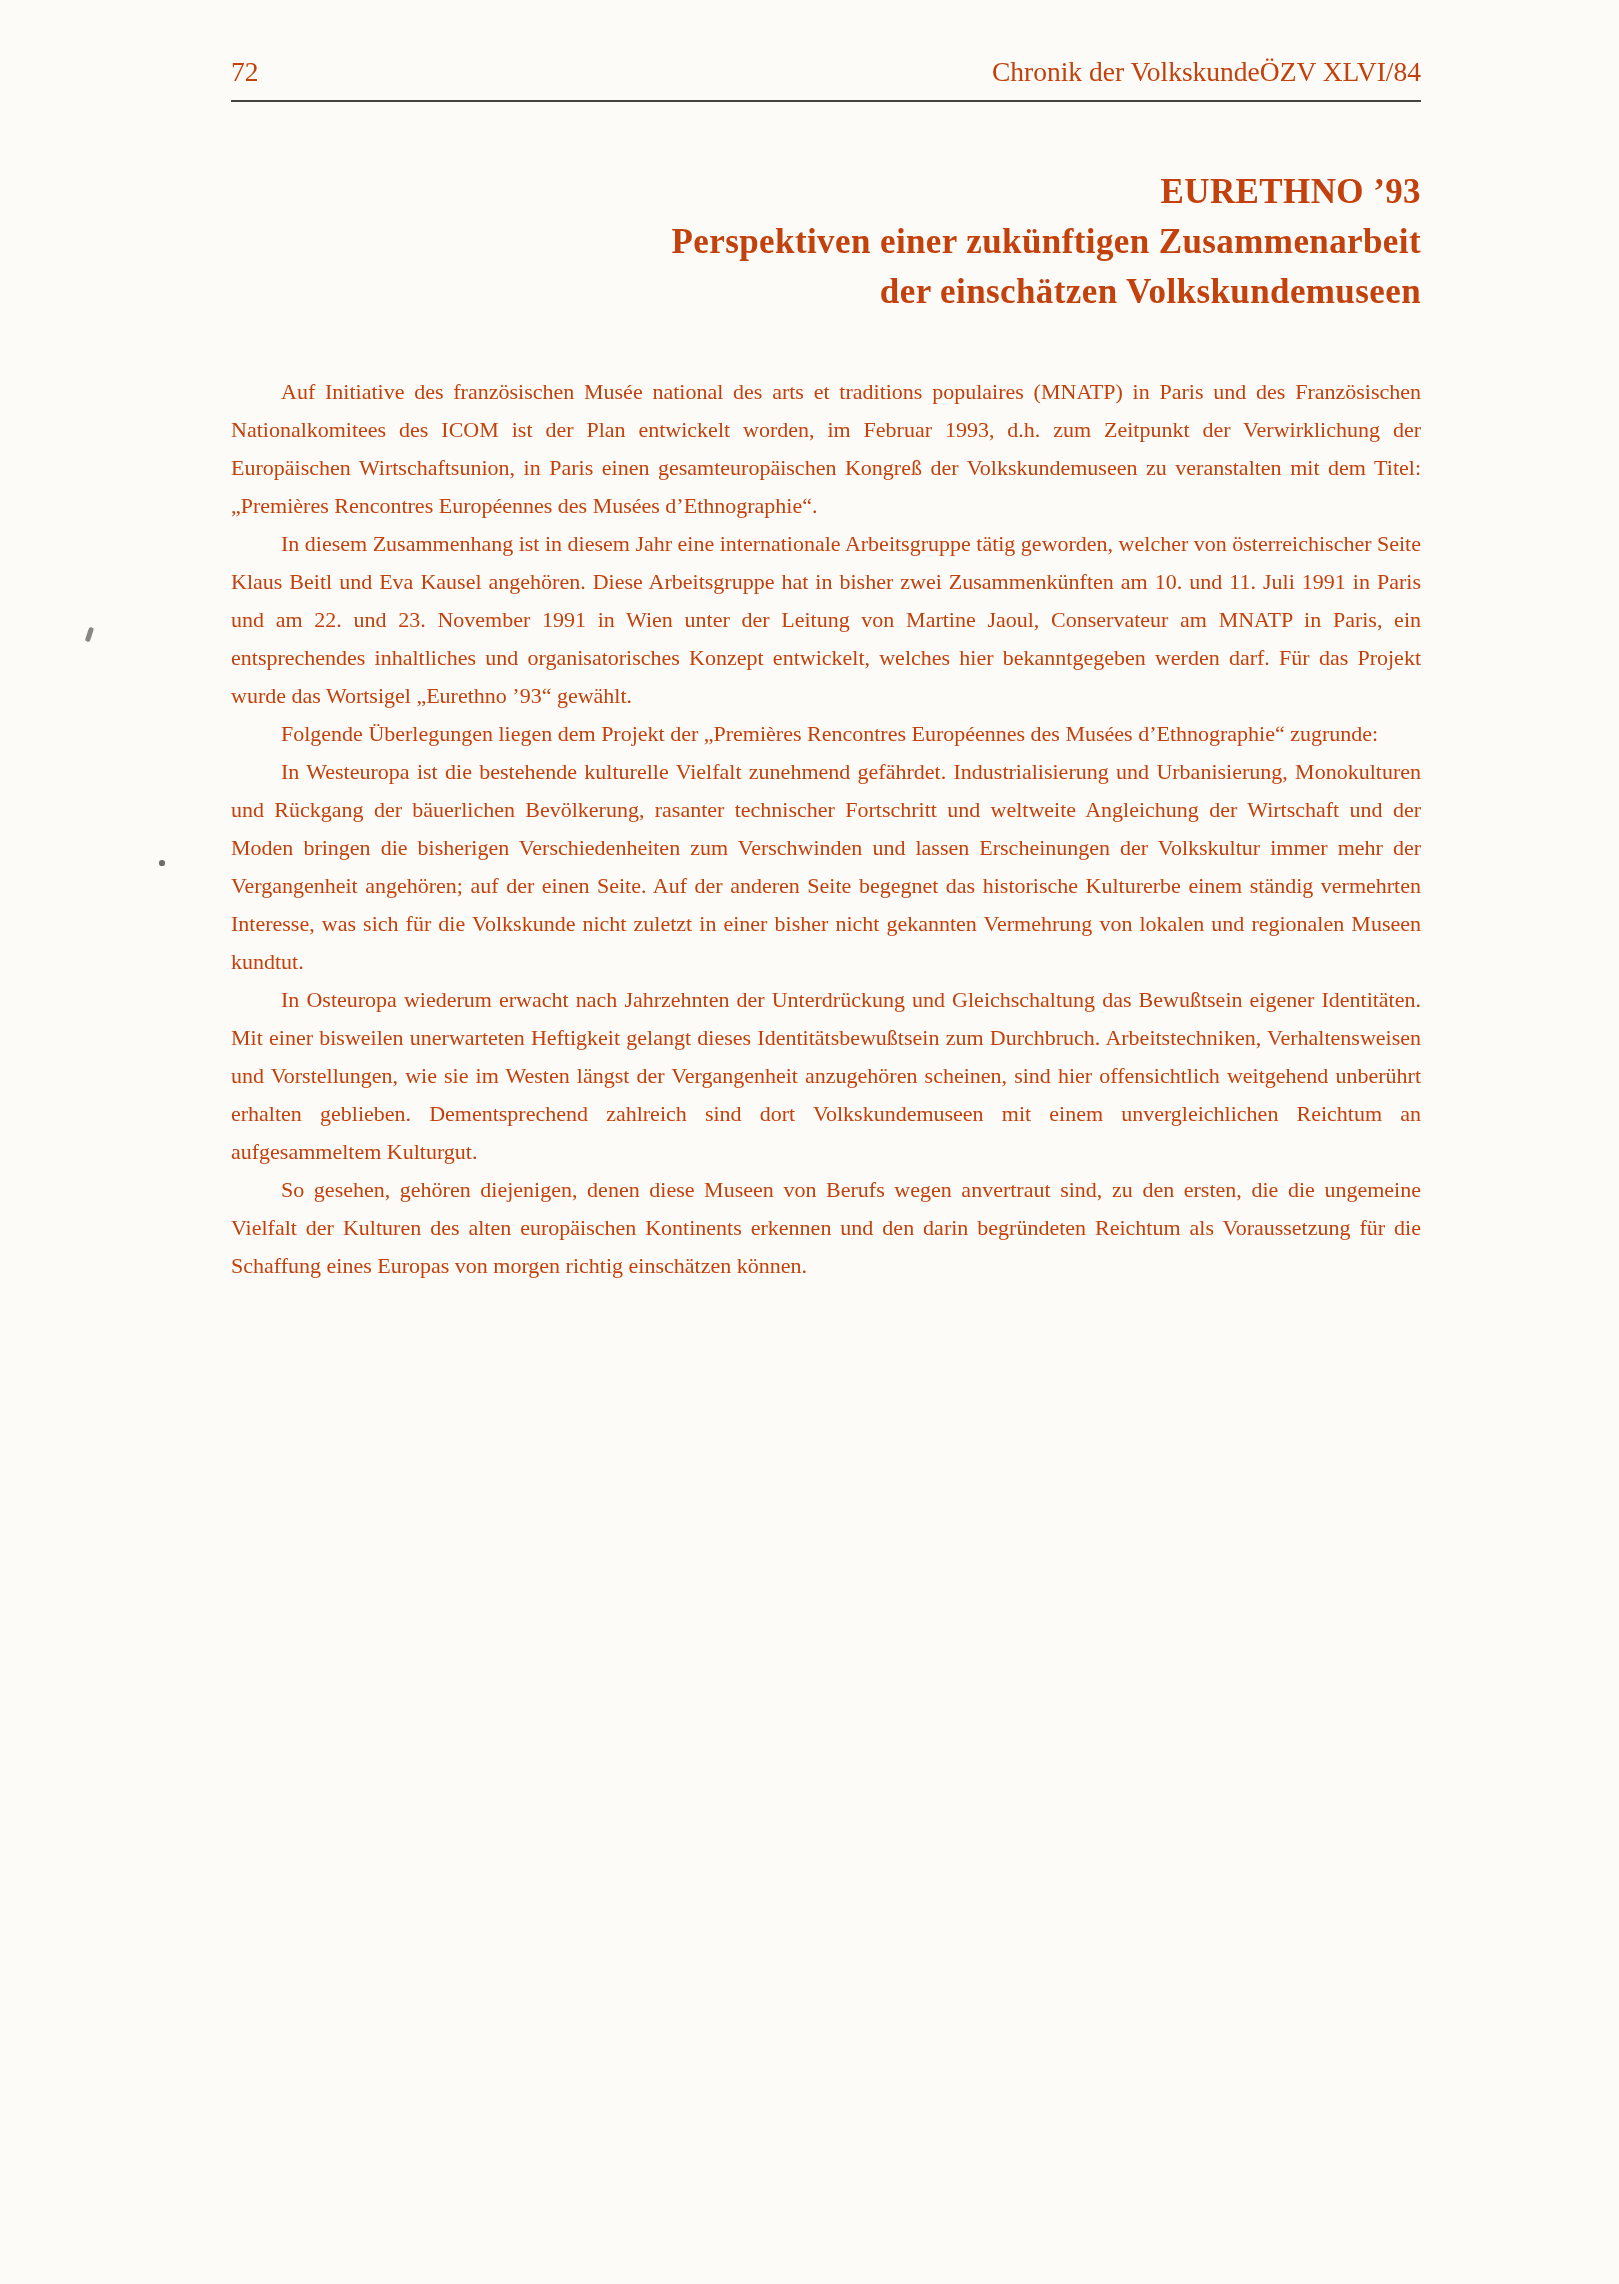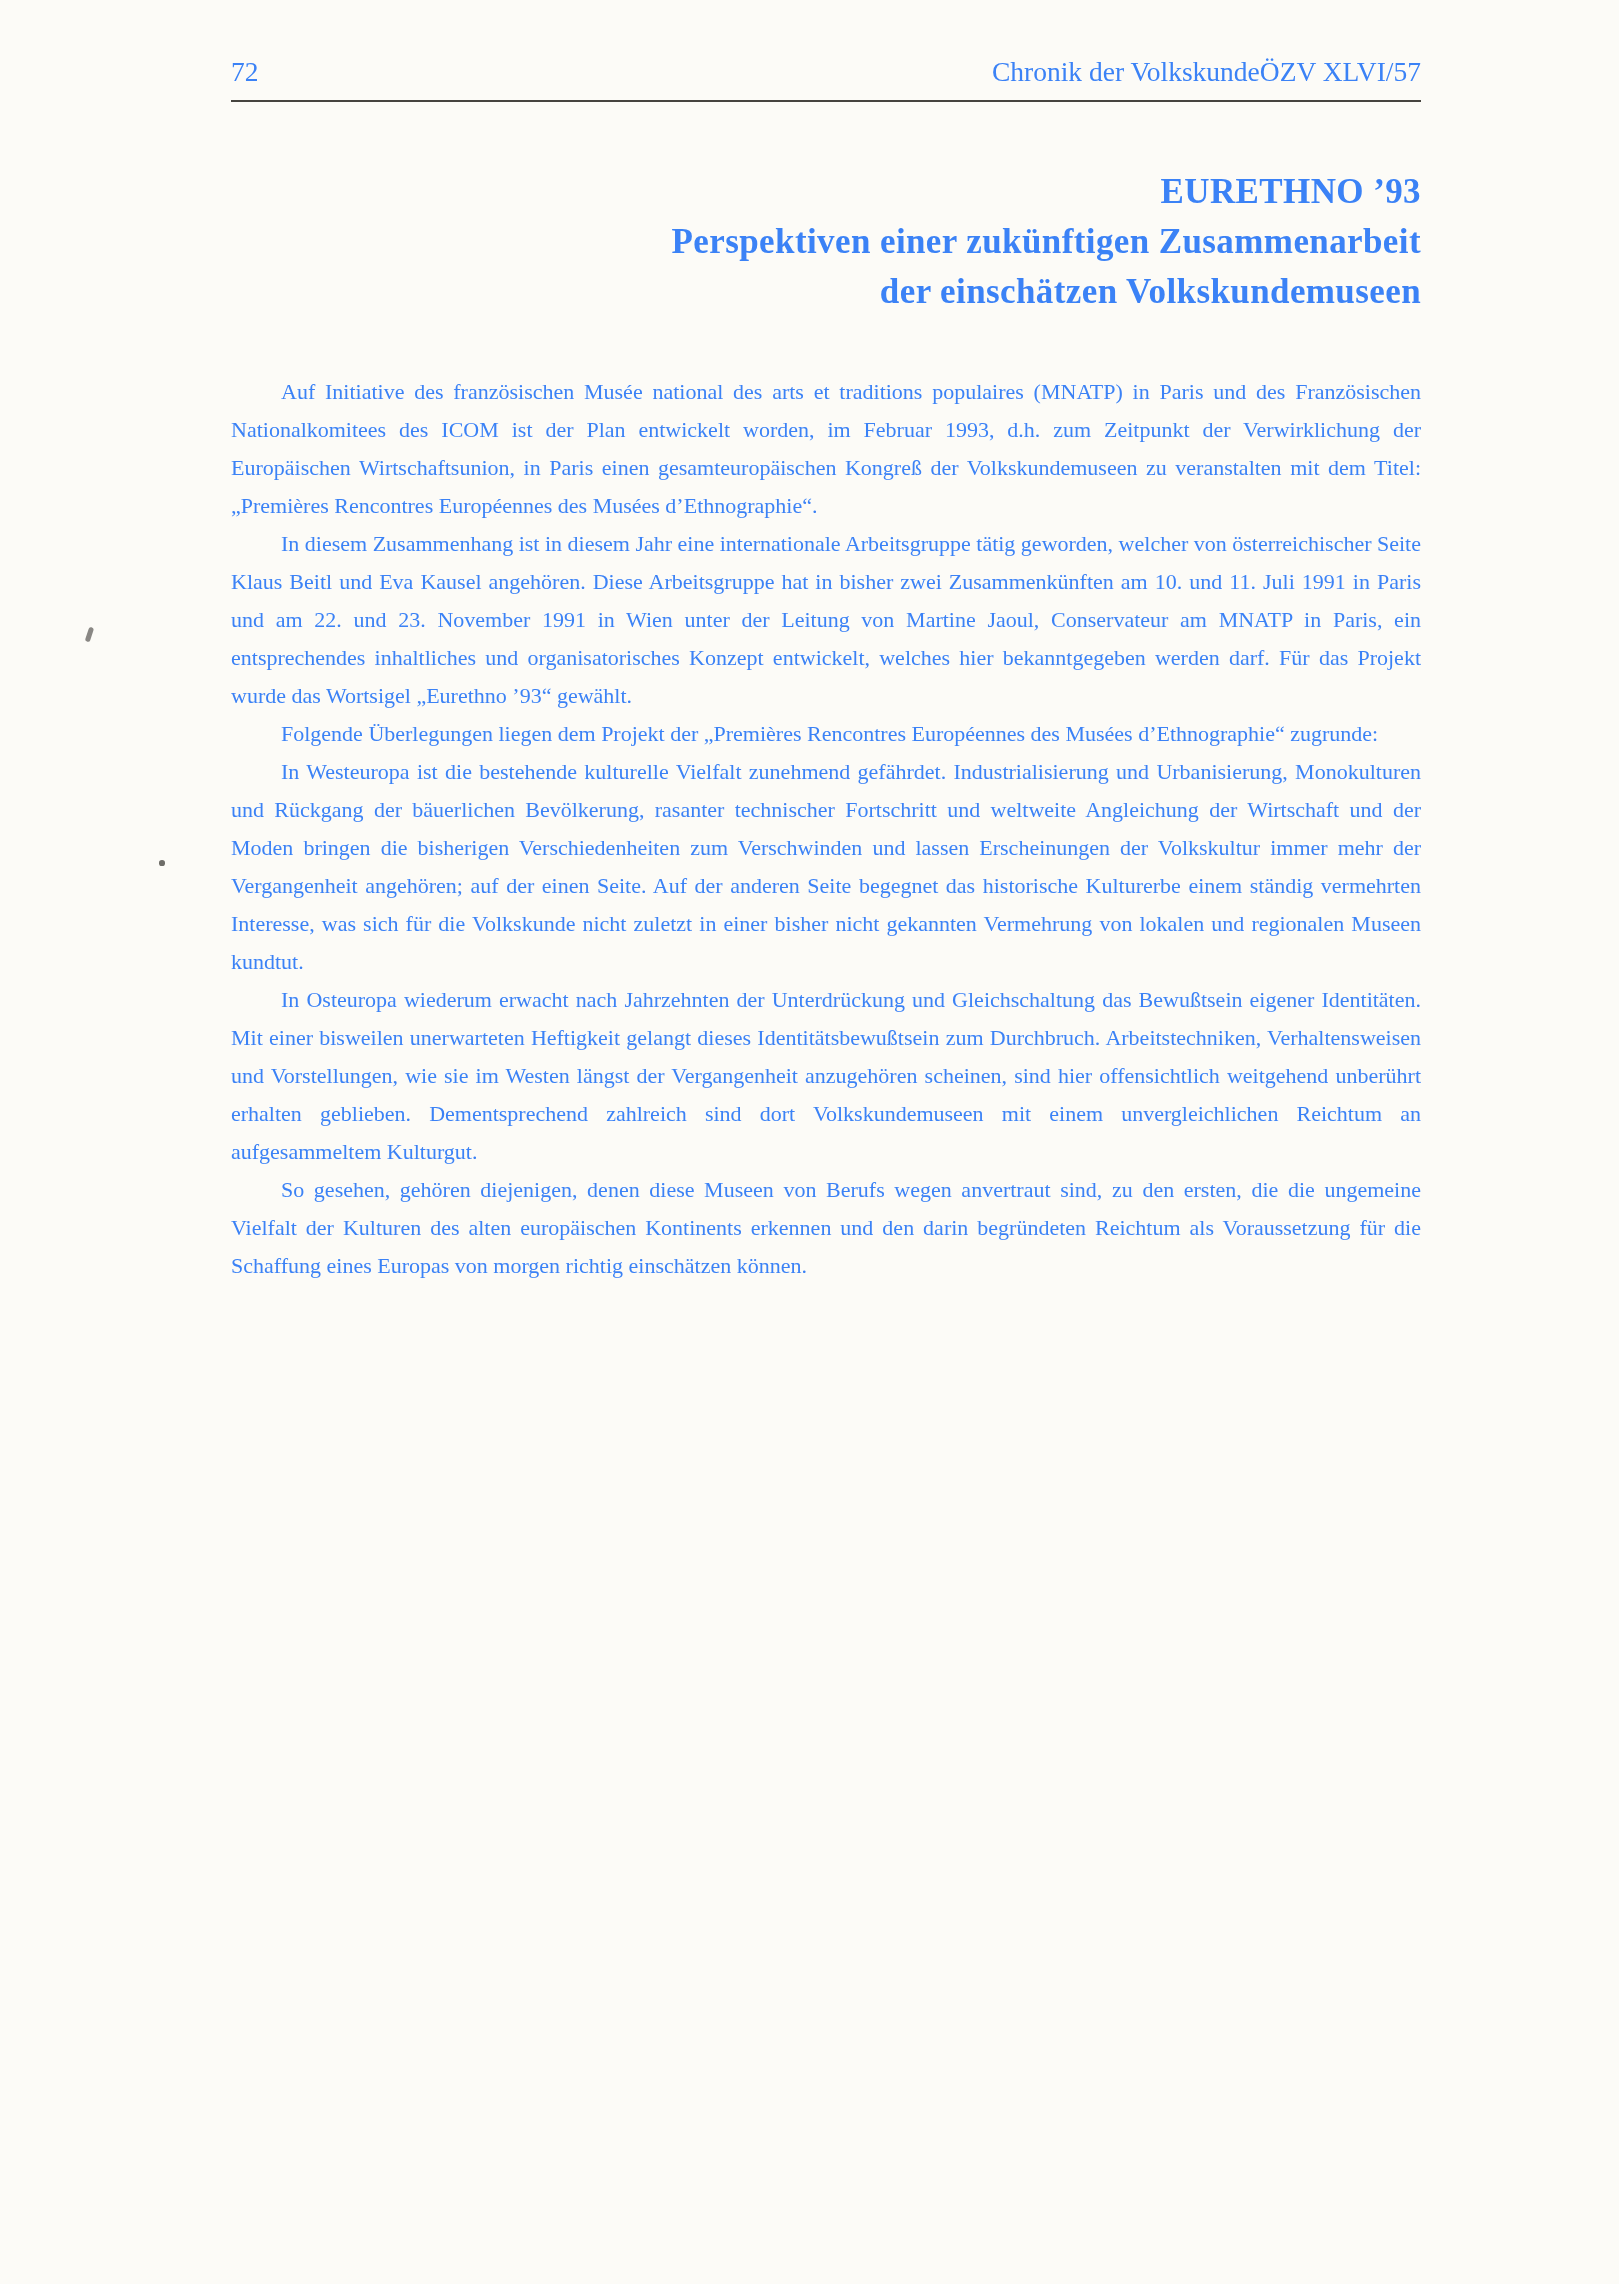--- a/index.html
+++ b/index.html
@@ -6,21 +6,21 @@
     margin: 0;
     padding: 0;
     background: #e9e7e2;
   }
   .page {
     position: relative;
     width: 1619px;
     height: 2284px;
     margin: 0 auto;
     background: #fcfbf7;
-    color: #3b82f6;
+    color: #c2410c;
     font-family: "Liberation Serif", "DejaVu Serif", serif;
     overflow: hidden;
   }
   .content {
     position: absolute;
     left: 231px;
     top: 57px;
     width: 1190px;
   }
   .page-header {
@@ -89,21 +89,21 @@
 <div class="page">
 
   <div class="margin-mark-1"></div>
   <div class="margin-mark-2"></div>
 
   <div class="content">
 
     <div class="page-header">
       <span>72</span>
       <span class="running-title">Chronik der Volkskunde</span>
-      <span>ÖZV XLVI/57</span>
+      <span>ÖZV XLVI/84</span>
     </div>
 
     <hr class="header-rule">
 
     <div class="title-block">
       <div>EURETHNO ’93</div>
       <div>Perspektiven einer zukünftigen Zusammenarbeit</div>
       <div>der einschätzen Volkskundemuseen</div>
     </div>
 

